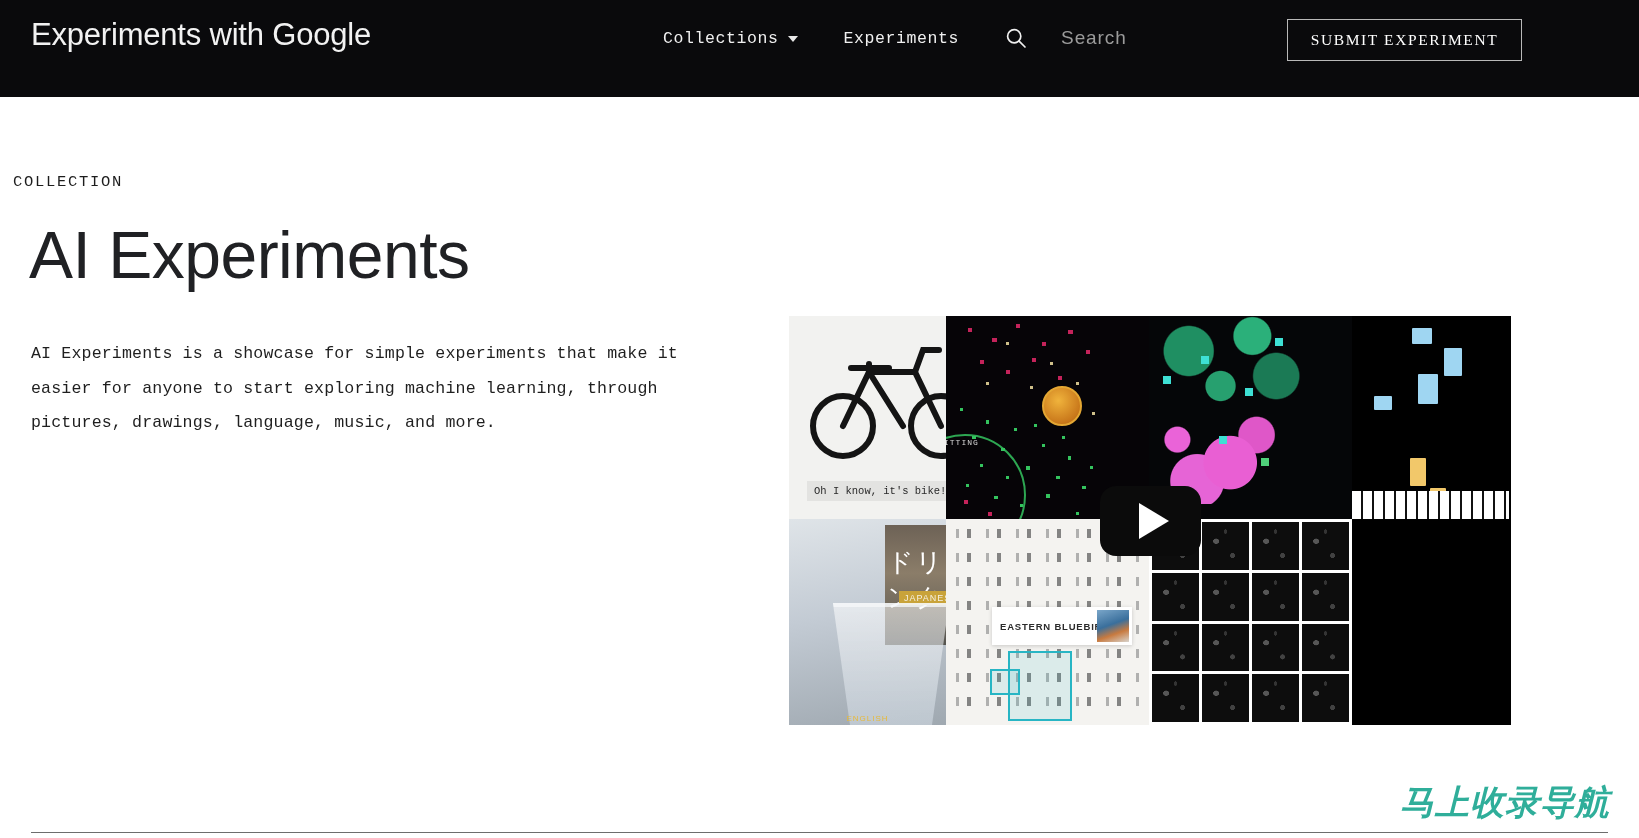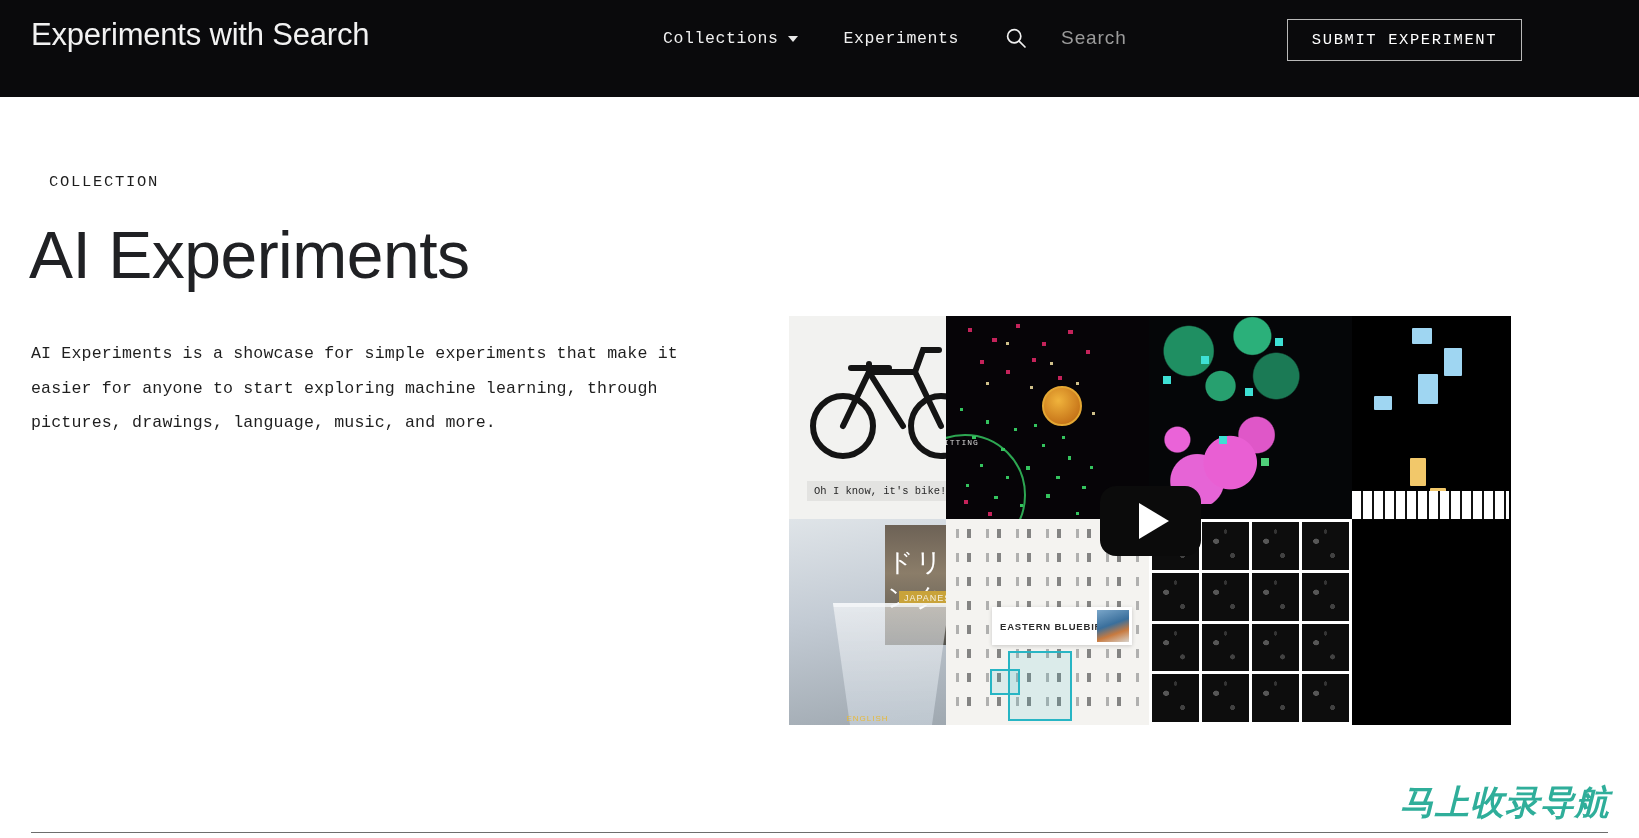--- a/index.html
+++ b/index.html
@@ -58,30 +58,30 @@
     font-size:19px;letter-spacing:0.9px;
     white-space:nowrap;
   }
   .submit-btn{
     position:absolute;left:1287px;top:19px;
     width:235px;height:42px;
     border:1px solid #b9b9b9;
     box-sizing:border-box;
     background:transparent;
     color:#ffffff;
-    font-family:Liberation Mono, monospace;
+    font-family:Liberation Serif, serif;
     font-size:15.5px;letter-spacing:1.6px;
     display:flex;align-items:center;justify-content:center;
     cursor:pointer;
     white-space:nowrap;
   }
 
   
   .eyebrow{
-    position:absolute;left:49px;top:173px;
+    position:absolute;left:13px;top:173px;
     font-family:"Liberation Mono", monospace;
     font-size:15.5px;letter-spacing:1.7px;
     color:#1d1d1d;
     white-space:nowrap;
   }
   .page-title{
     position:absolute;left:29px;top:214px;
     font-family:"Liberation Sans", sans-serif;
     font-size:66px;font-weight:300;letter-spacing:-0.5px;
     color:#202124;
@@ -247,21 +247,21 @@
   }
   .rule{
     position:absolute;left:31px;top:832px;
     width:1577px;height:1px;background:#6d6d6d;
   }
 </style>
 </head>
 <body>
 
 <div class="header">
-  <div class="logo">Experiments with Search</div>
+  <div class="logo">Experiments with Google</div>
 
   <div class="nav">
     <div class="nav-item nav-gap-1">
       <span>Collections</span>
       <span class="caret"></span>
     </div>
     <div class="nav-item">
       <span>Experiments</span>
     </div>
     <span class="search-icon">

